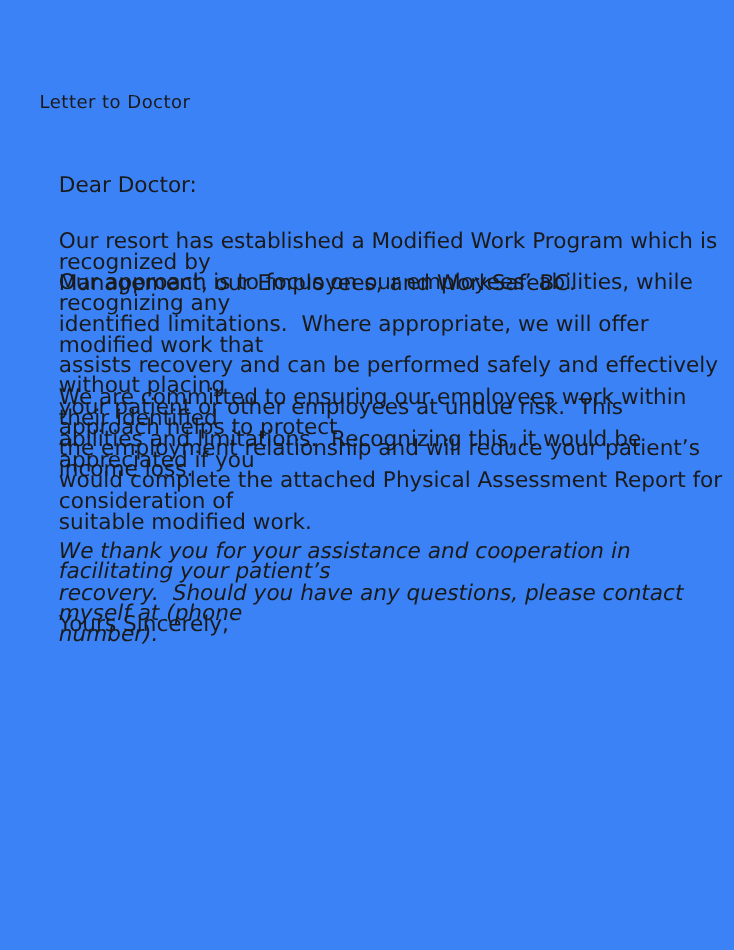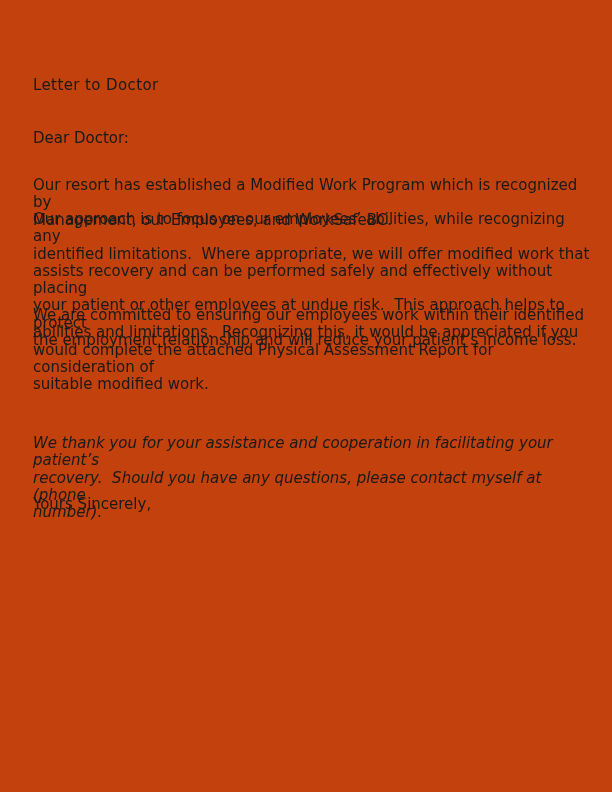--- a/index.html
+++ b/index.html
@@ -4,31 +4,31 @@
 <style>
   html, body {
     margin: 0;
     padding: 0;
     background: #ffffff;
   }
   .sheet {
     position: relative;
     width: 612px;
     height: 792px;
-    background: #c2410c;
+    background: #3b82f6;
     overflow: hidden;
     font-family: "DejaVu Sans", "Liberation Sans", sans-serif;
     color: #1a1a1a;
   }
   .block {
     position: absolute;
     left: 33px;
     width: 560px;
-    margin: 0;
-    font-size: 15px;
+    margin: 16px;
+    font-size: 18px;
     line-height: 17.3px;
     white-space: pre-wrap;
     color: #1a1a1a;
   }
   .title {
     position: absolute;
     left: 33px;
     top: 76px;
     margin: 0;
     font-size: 15px;

